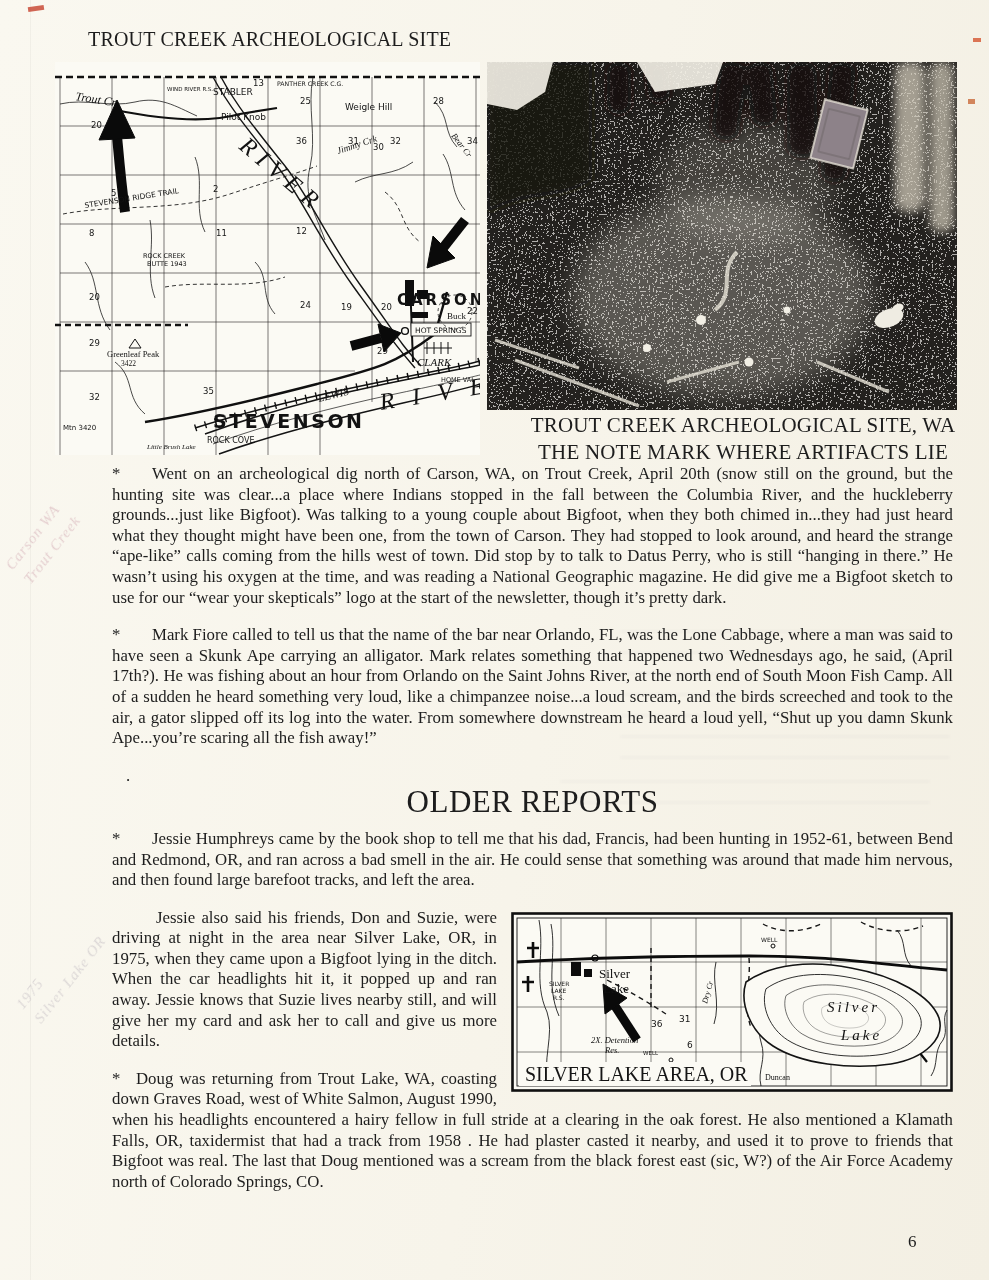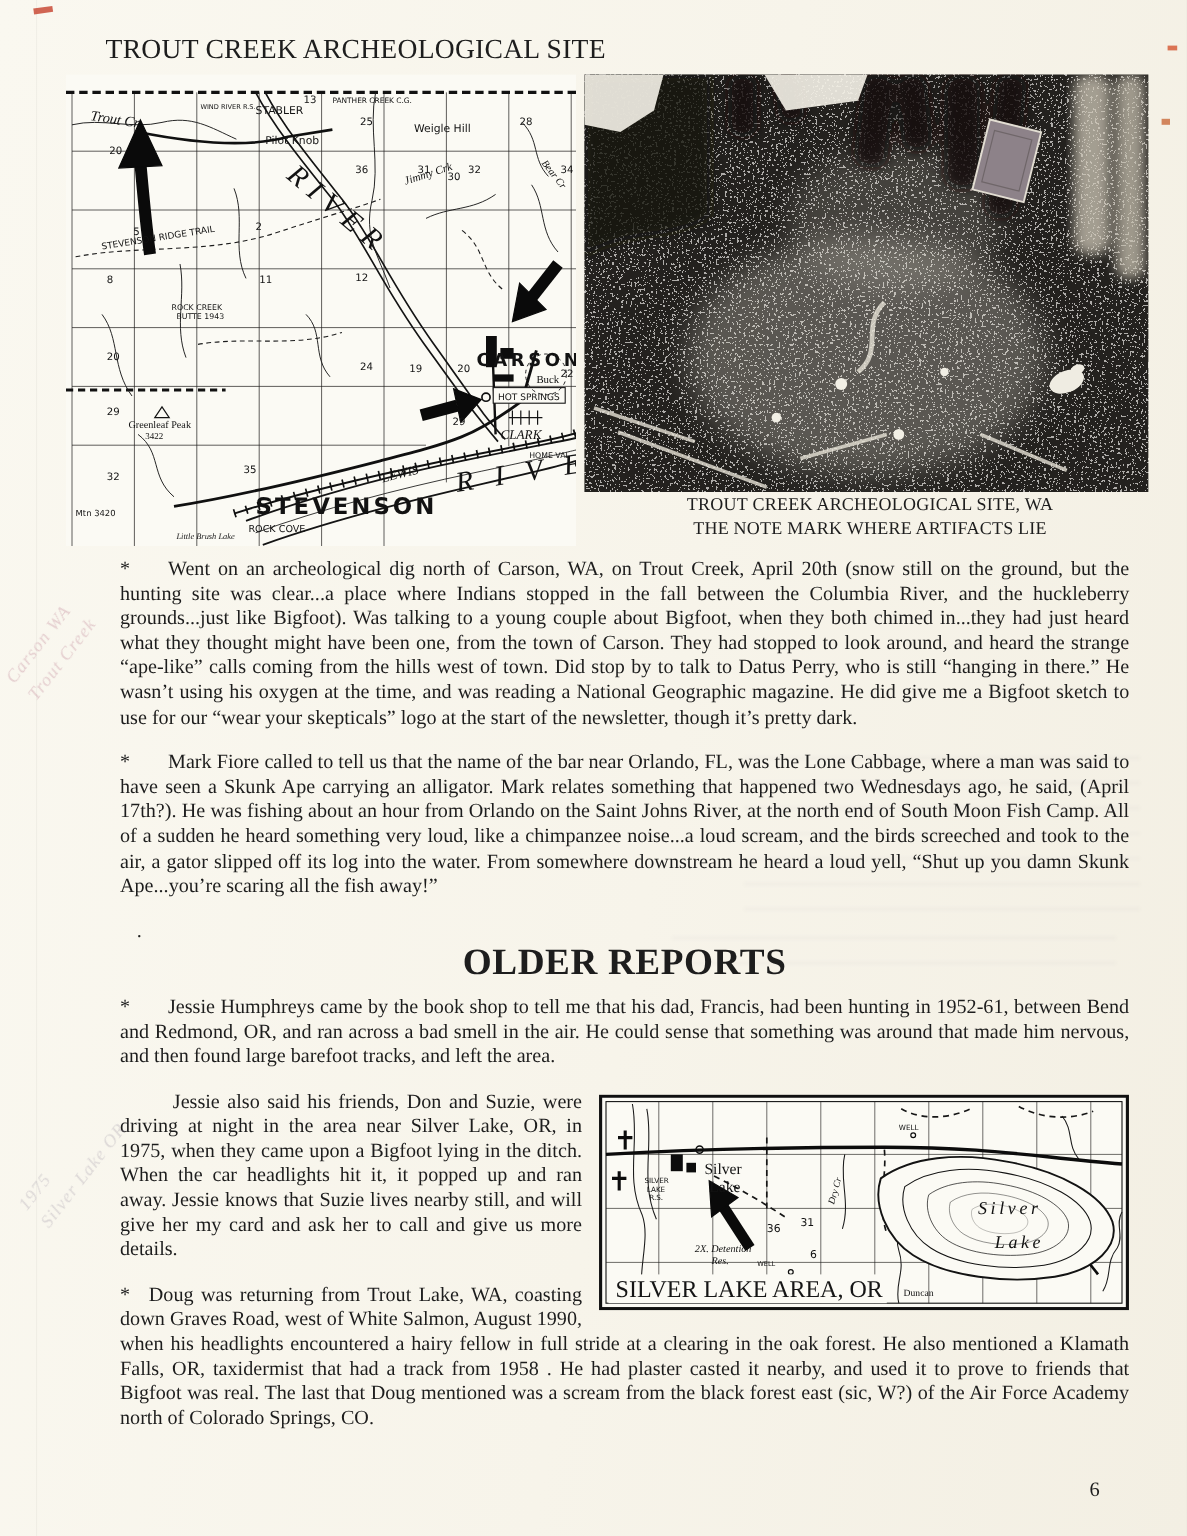--- a/index.html
+++ b/index.html
@@ -1,32 +1,32 @@
 <!DOCTYPE html>
 <html><head>
 <meta charset="utf-8">
 <style>
   html,body{margin:0;padding:0;}
   body{width:989px;height:1280px;background:#e9e6dc;}
   .page{position:relative;width:989px;height:1280px;overflow:hidden;
     background:linear-gradient(100deg,#faf8f0 0%,#f7f4ea 55%,#f3efe3 100%);
     font-family:"Liberation Serif", serif;color:#1d1d1d;}
   .foldline{position:absolute;top:0;bottom:0;width:1px;background:rgba(0,0,0,0.035);}
-  .caption-top{position:absolute;left:88px;top:26px;font-size:23px;line-height:1.32;letter-spacing:.2px;}
+  .caption-top{position:absolute;left:88px;top:26px;font-size:20px;line-height:1.32;letter-spacing:.2px;}
   .caption-top .l2{padding-left:14px;}
   .map1{position:absolute;left:55px;top:62px;}
   .photo{position:absolute;left:487px;top:62px;}
-  .photo-caption{position:absolute;left:500px;top:412px;width:450px;text-align:center;
-    font-size:15px;line-height:1.3;letter-spacing:.2px;}
-  .flow{position:absolute;left:100px;top:464px;width:841px;text-align:justify;
+  .photo-caption{position:absolute;left:518px;top:412px;width:450px;text-align:center;
+    font-size:21px;line-height:1.3;letter-spacing:.2px;}
+  .flow{position:absolute;left:112px;top:464px;width:841px;text-align:justify;
     font-size:16.8px;line-height:20.6px;}
   .flow p{margin:0 0 17px 0;}
   .star{display:inline-block;width:40px;}
   .stray{margin:0 0 4px 14px;}
-  .heading{font-family:"Liberation Serif",serif;font-weight:bold;font-size:31px;
+  .heading{font-family:"Liberation Serif",serif;font-weight:normal;font-size:31px;
     text-align:center;letter-spacing:.5px;margin:6px 0 16px 0;}
   .indent{ text-indent:44px;}
   .silver-box{float:right;margin:4px 0 10px 14px;}
   .pageno{position:absolute;left:908px;top:1232px;font-size:17px;}
   .mnote{position:absolute;color:rgba(195,140,155,0.38);font-style:italic;
     font-size:15px;letter-spacing:1px;line-height:1.5;transform:rotate(-52deg);filter:blur(.4px);}
   .mnote1{left:2px;top:520px;}
   .mnote2{left:8px;top:950px;color:rgba(160,150,165,0.32);}
   .redmark{position:absolute;background:#c6402c;opacity:.8;}
   .ghost{position:absolute;opacity:.5;filter:blur(1.2px);

